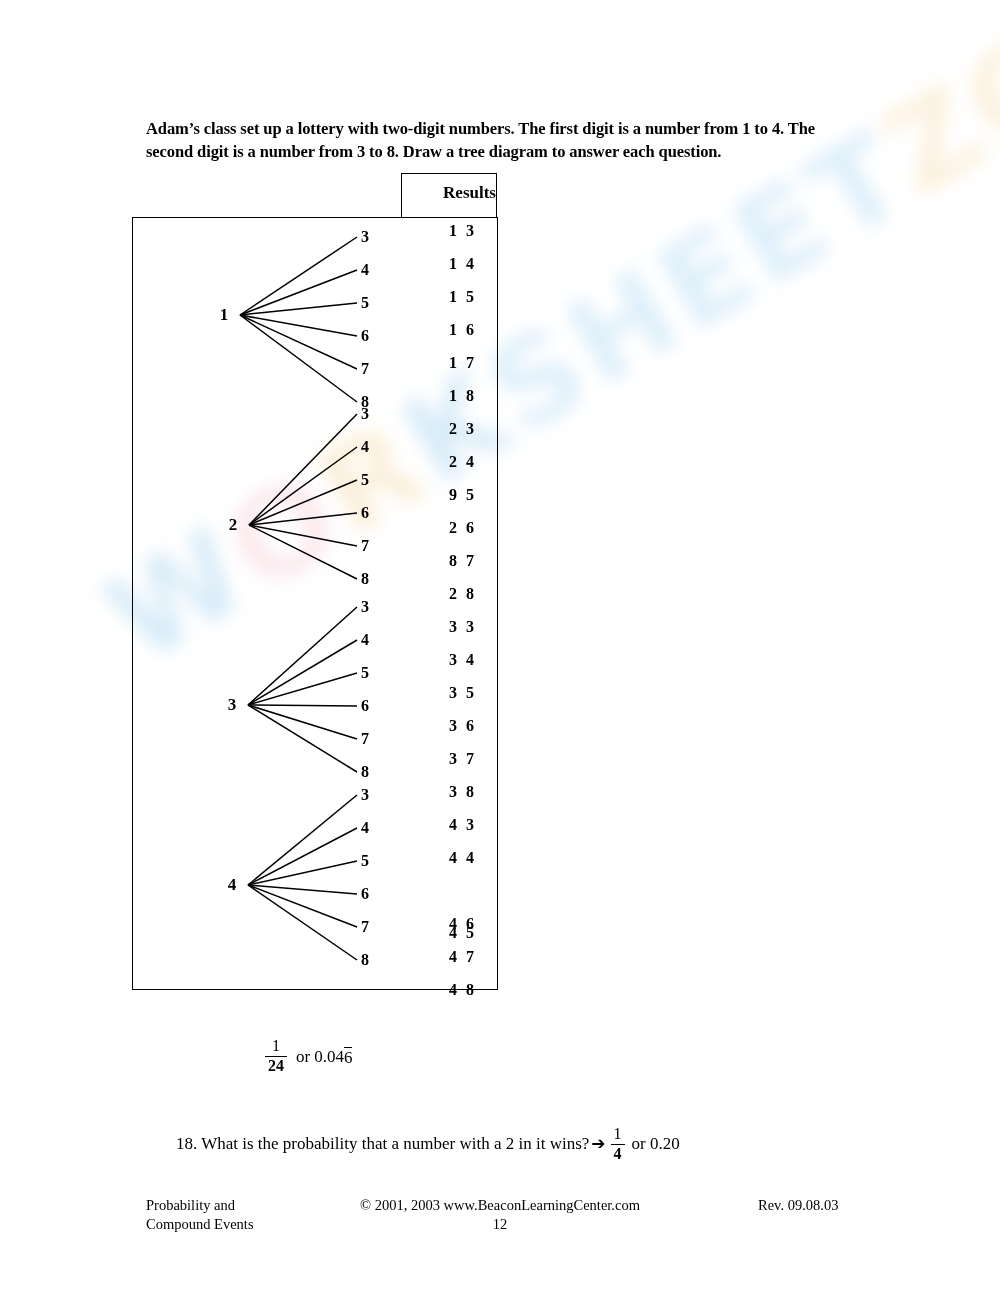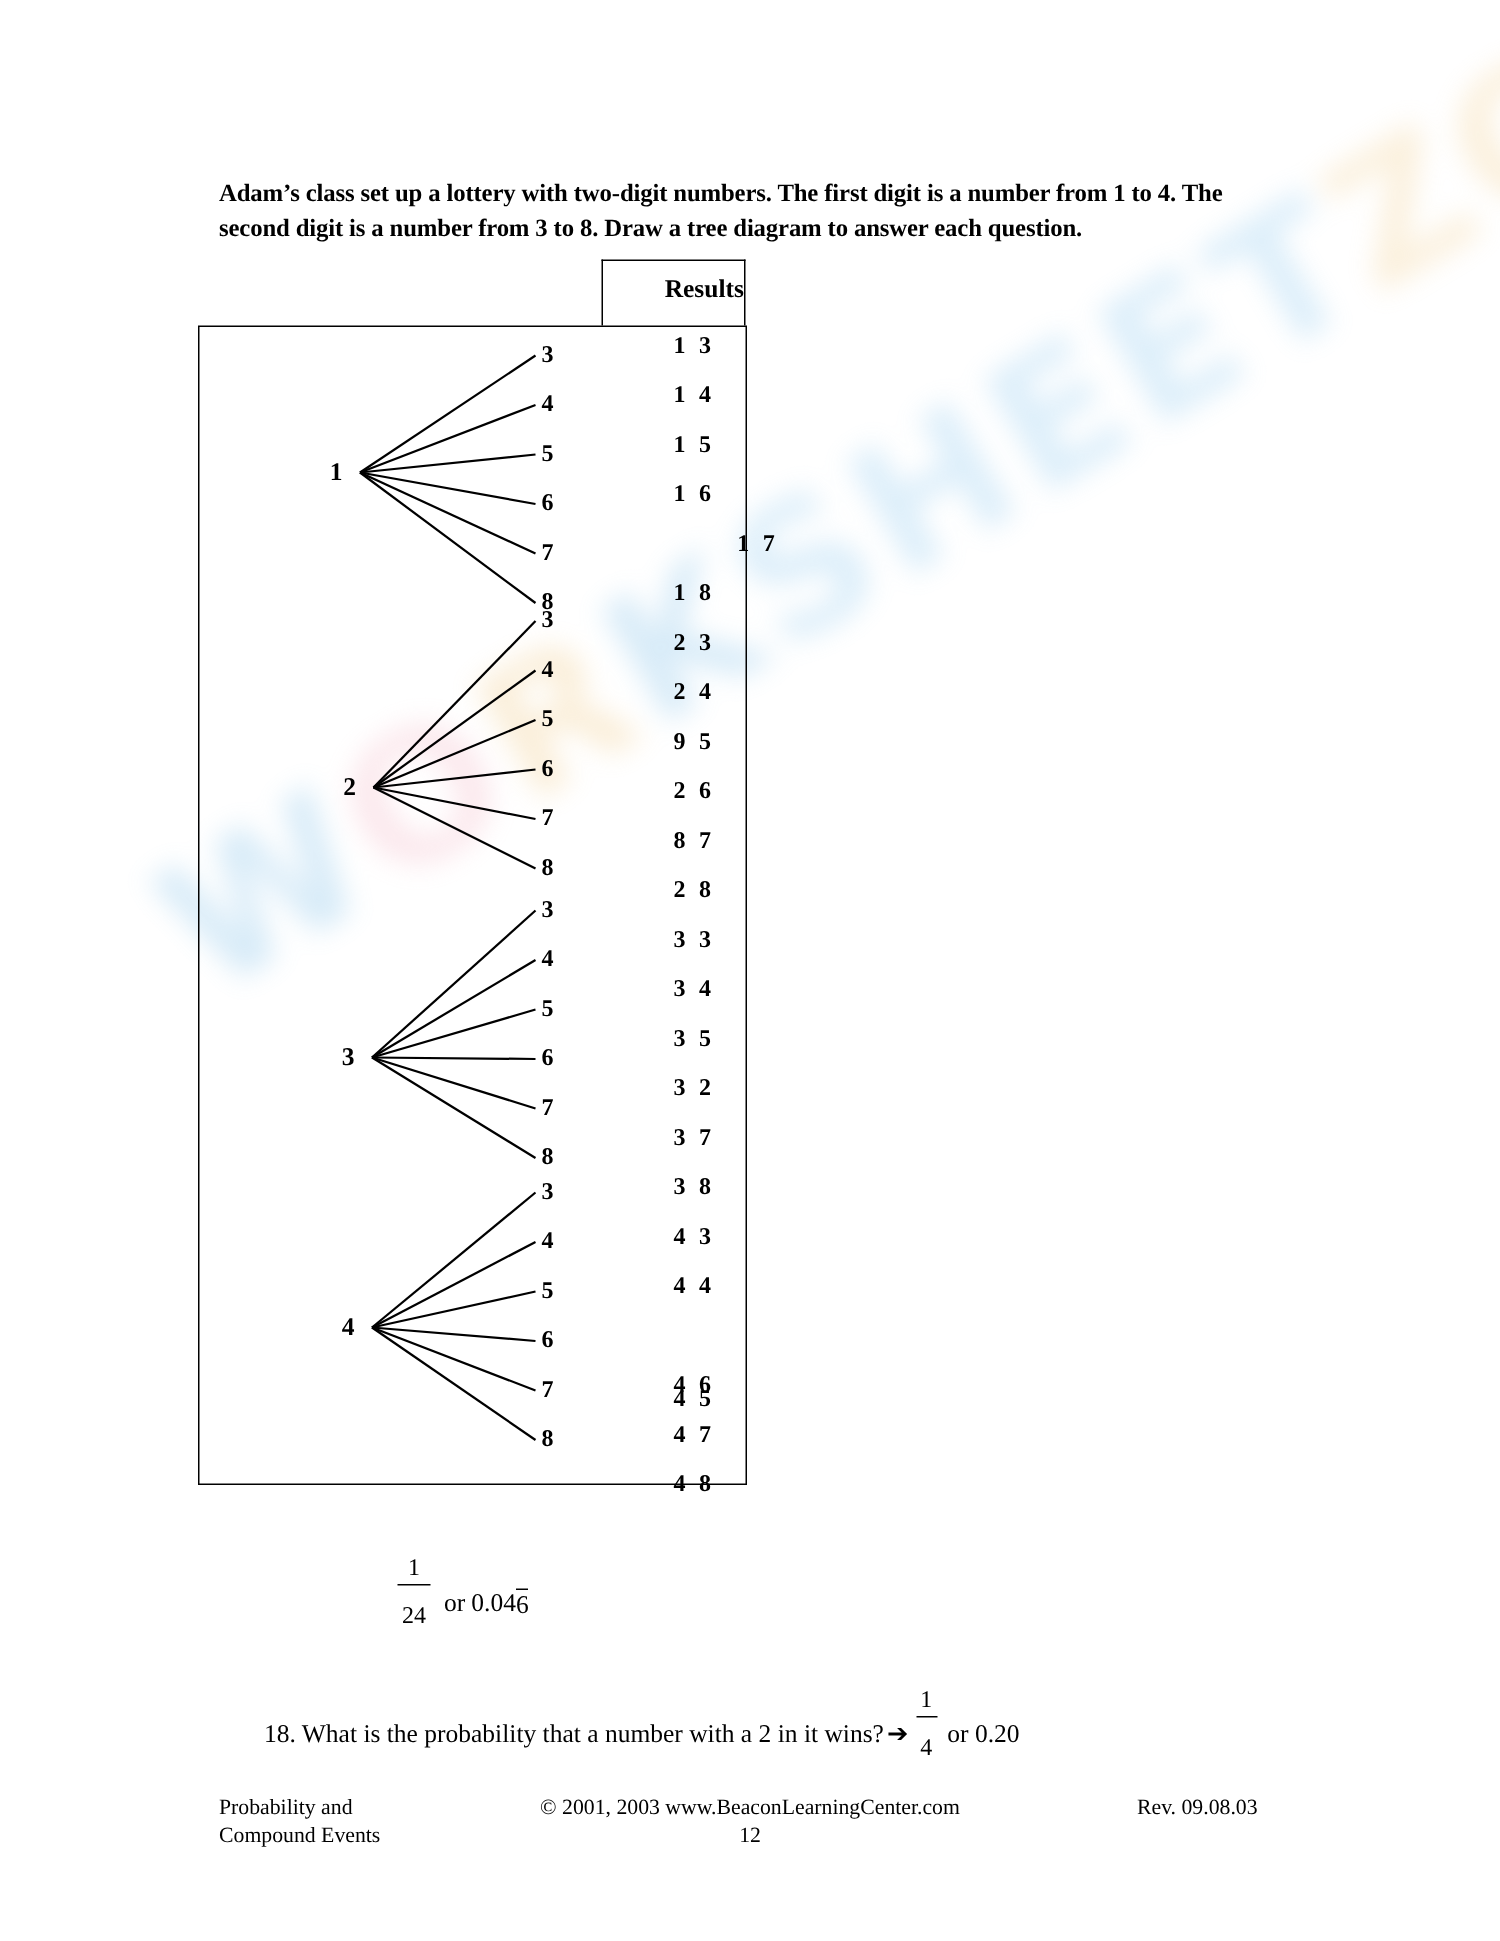--- a/index.html
+++ b/index.html
@@ -140,21 +140,21 @@
     vertical-align: middle;
     text-align: center;
     line-height: 1.05;
     font-size: 16px;
     margin: 0 3px;
     position: relative;
     top: -1px;
   }
   .frac .num { display: block; padding: 0 3px; }
   .frac .bar { display: block; border-top: 1.3px solid #000; height: 0; margin: 1px 0; }
-  .frac .den { display: block; padding: 12px 3px; }
+  .frac .den { display: block; padding: 0 3px; font-weight: bold; }
 
   #q17-answer {
     position: absolute;
     left: 262px;
     top: 1039px;
     font-size: 17px;
     white-space: nowrap;
     display: flex;
     align-items: center;
   }
@@ -236,21 +236,21 @@
       <div class="leaf-label" style="left: 361px; top: 229px;">3</div>
       <div class="leaf-label" style="left: 361px; top: 262px;">4</div>
       <div class="leaf-label" style="left: 361px; top: 295px;">5</div>
       <div class="leaf-label" style="left: 361px; top: 328px;">6</div>
       <div class="leaf-label" style="left: 361px; top: 361px;">7</div>
       <div class="leaf-label" style="left: 361px; top: 394px;">8</div>
       <div class="result-label" style="left: 449px; top: 223px;">1 3</div>
       <div class="result-label" style="left: 449px; top: 256px;">1 4</div>
       <div class="result-label" style="left: 449px; top: 289px;">1 5</div>
       <div class="result-label" style="left: 449px; top: 322px;">1 6</div>
-      <div class="result-label" style="left: 449px; top: 355px; text-align: right;">1 7</div>
+      <div class="result-label" style="left: 449px; top: 355px;">1 7</div>
       <div class="result-label" style="left: 449px; top: 388px;">1 8</div>
       <div class="node-label" style="left: 222px; top: 516px;">2</div>
       <div class="leaf-label" style="left: 361px; top: 406px;">3</div>
       <div class="leaf-label" style="left: 361px; top: 439px;">4</div>
       <div class="leaf-label" style="left: 361px; top: 472px;">5</div>
       <div class="leaf-label" style="left: 361px; top: 505px;">6</div>
       <div class="leaf-label" style="left: 361px; top: 538px;">7</div>
       <div class="leaf-label" style="left: 361px; top: 571px;">8</div>
       <div class="result-label" style="left: 449px; top: 421px;">2 3</div>
       <div class="result-label" style="left: 449px; top: 454px;">2 4</div>
@@ -261,21 +261,21 @@
       <div class="node-label" style="left: 221px; top: 696px;">3</div>
       <div class="leaf-label" style="left: 361px; top: 599px;">3</div>
       <div class="leaf-label" style="left: 361px; top: 632px;">4</div>
       <div class="leaf-label" style="left: 361px; top: 665px;">5</div>
       <div class="leaf-label" style="left: 361px; top: 698px;">6</div>
       <div class="leaf-label" style="left: 361px; top: 731px;">7</div>
       <div class="leaf-label" style="left: 361px; top: 764px;">8</div>
       <div class="result-label" style="left: 449px; top: 619px;">3 3</div>
       <div class="result-label" style="left: 449px; top: 652px;">3 4</div>
       <div class="result-label" style="left: 449px; top: 685px;">3 5</div>
-      <div class="result-label" style="left: 449px; top: 718px;">3 2</div>
+      <div class="result-label" style="left: 449px; top: 718px;">3 6</div>
       <div class="result-label" style="left: 449px; top: 751px;">3 7</div>
       <div class="result-label" style="left: 449px; top: 784px;">3 8</div>
       <div class="node-label" style="left: 221px; top: 876px;">4</div>
       <div class="leaf-label" style="left: 361px; top: 787px;">3</div>
       <div class="leaf-label" style="left: 361px; top: 820px;">4</div>
       <div class="leaf-label" style="left: 361px; top: 853px;">5</div>
       <div class="leaf-label" style="left: 361px; top: 886px;">6</div>
       <div class="leaf-label" style="left: 361px; top: 919px;">7</div>
       <div class="leaf-label" style="left: 361px; top: 952px;">8</div>
       <div class="result-label" style="left: 449px; top: 817px;">4 3</div>

